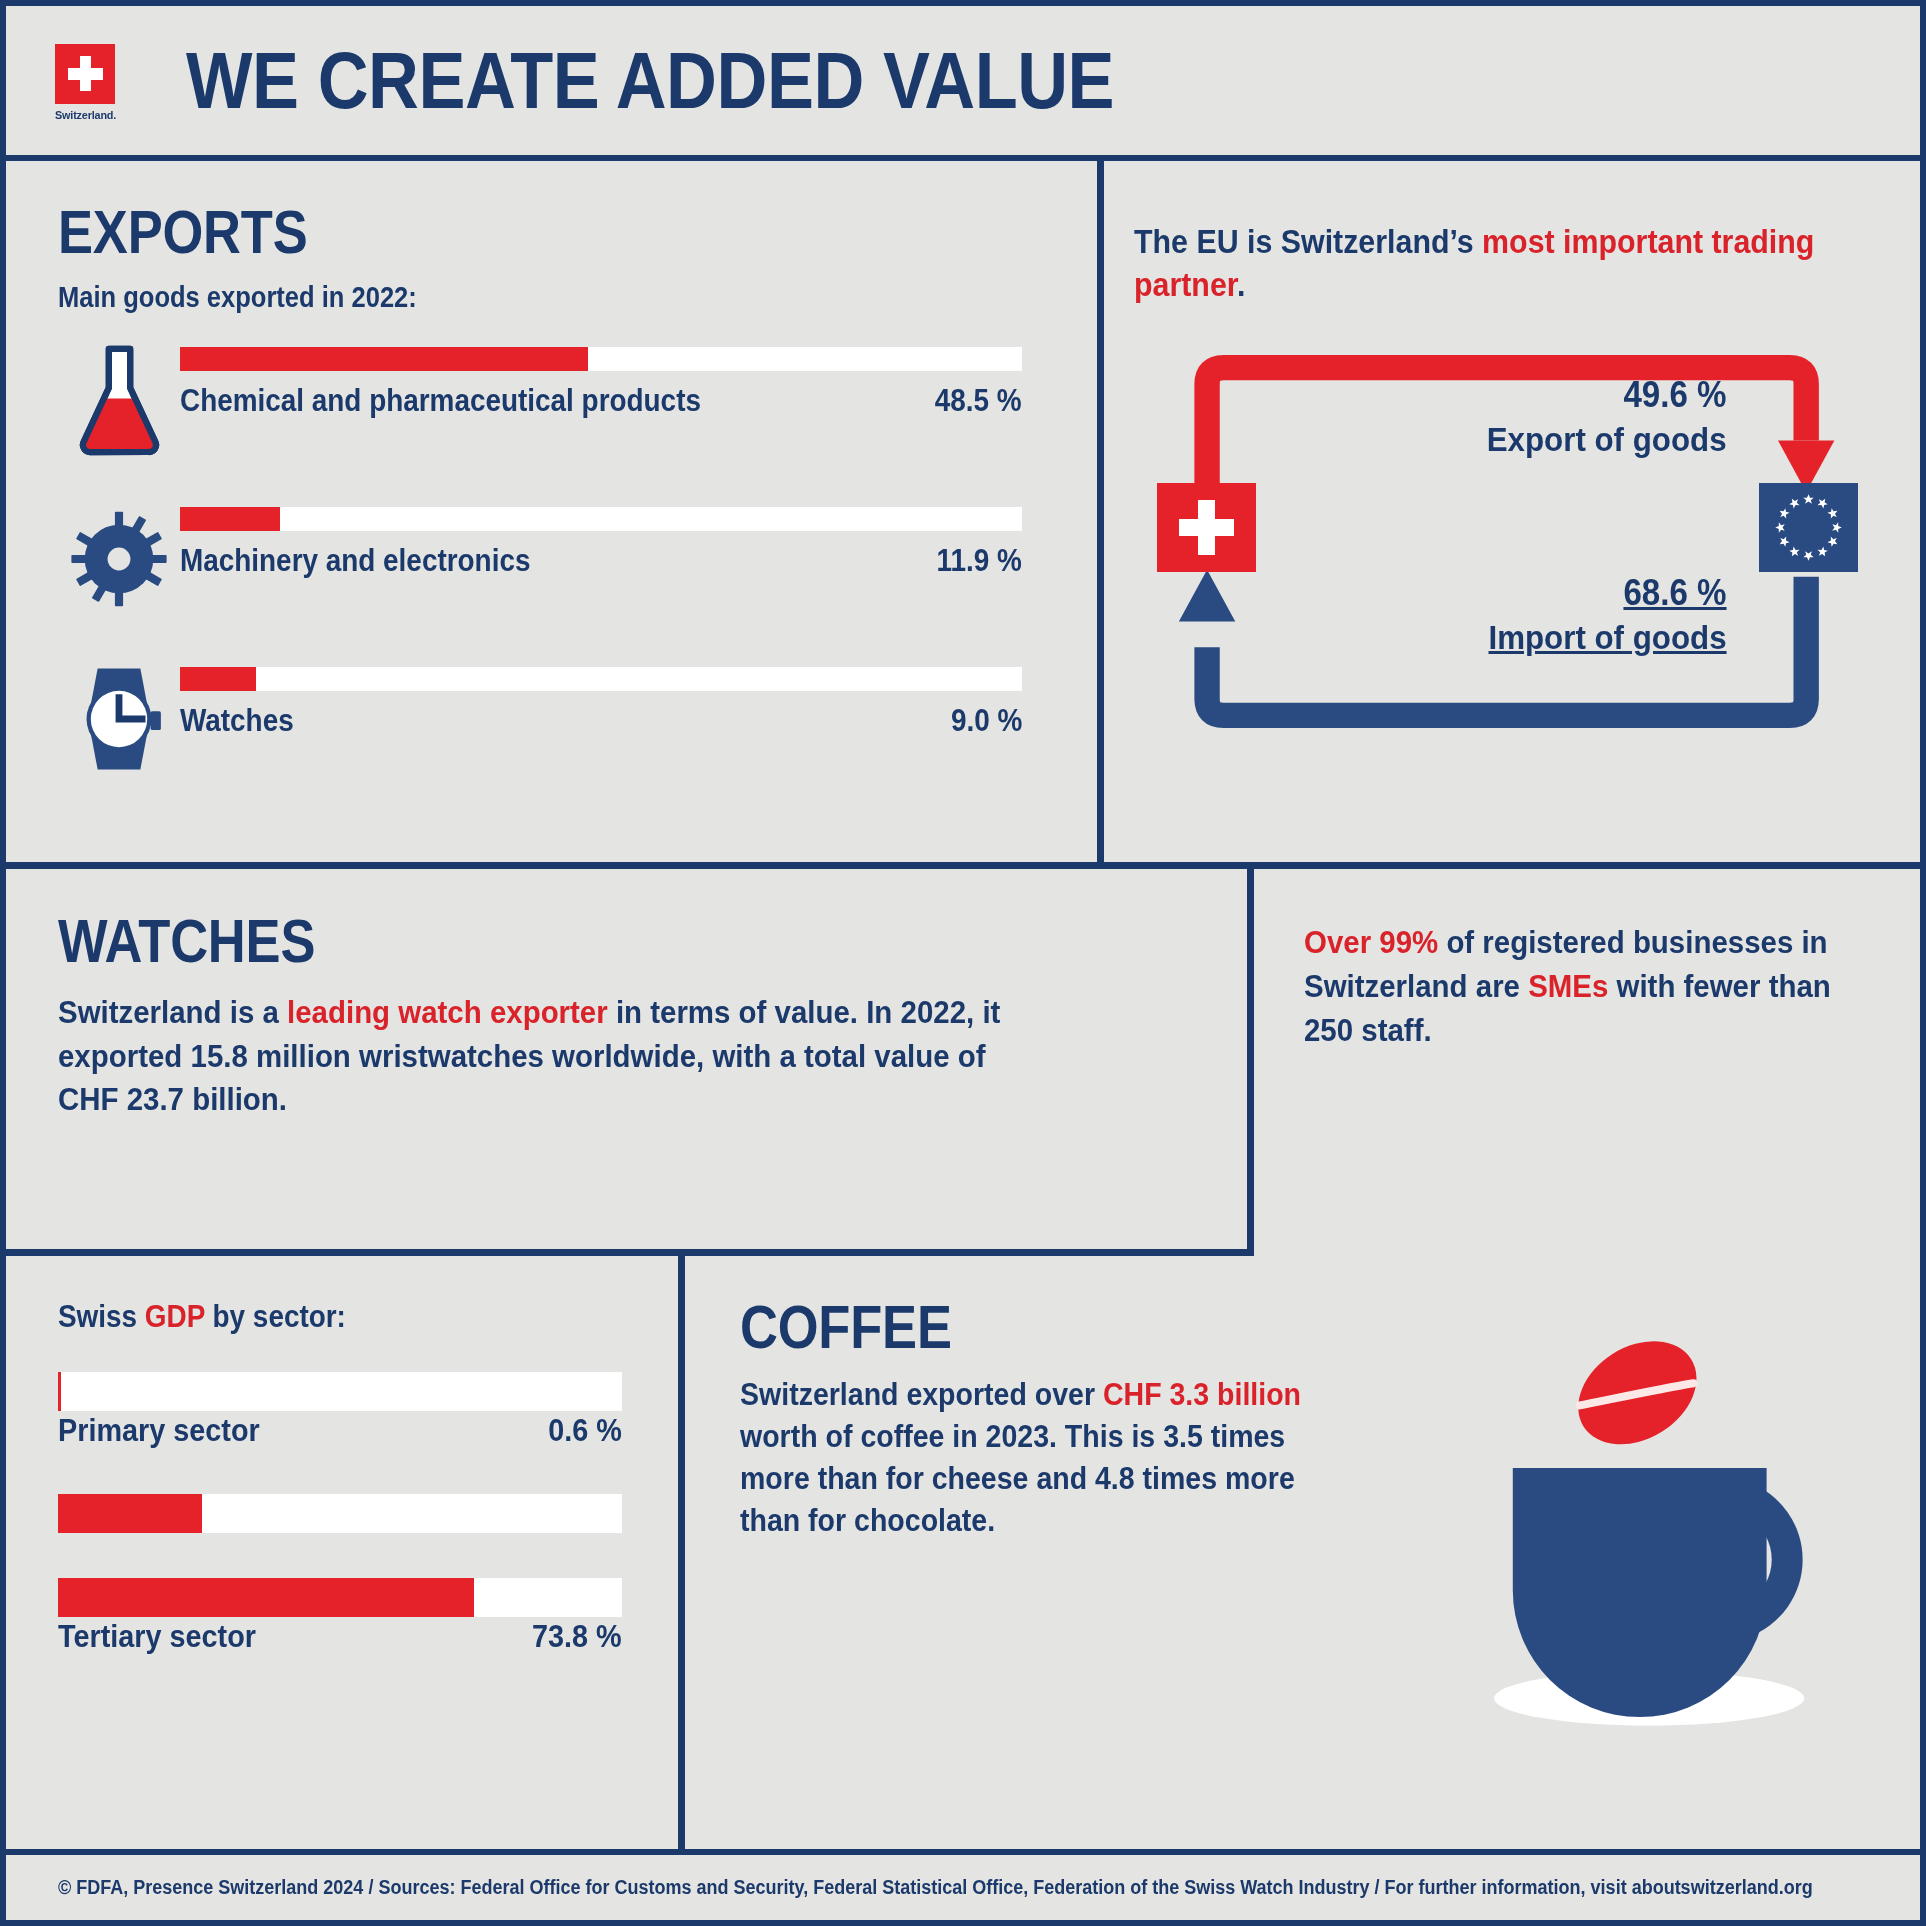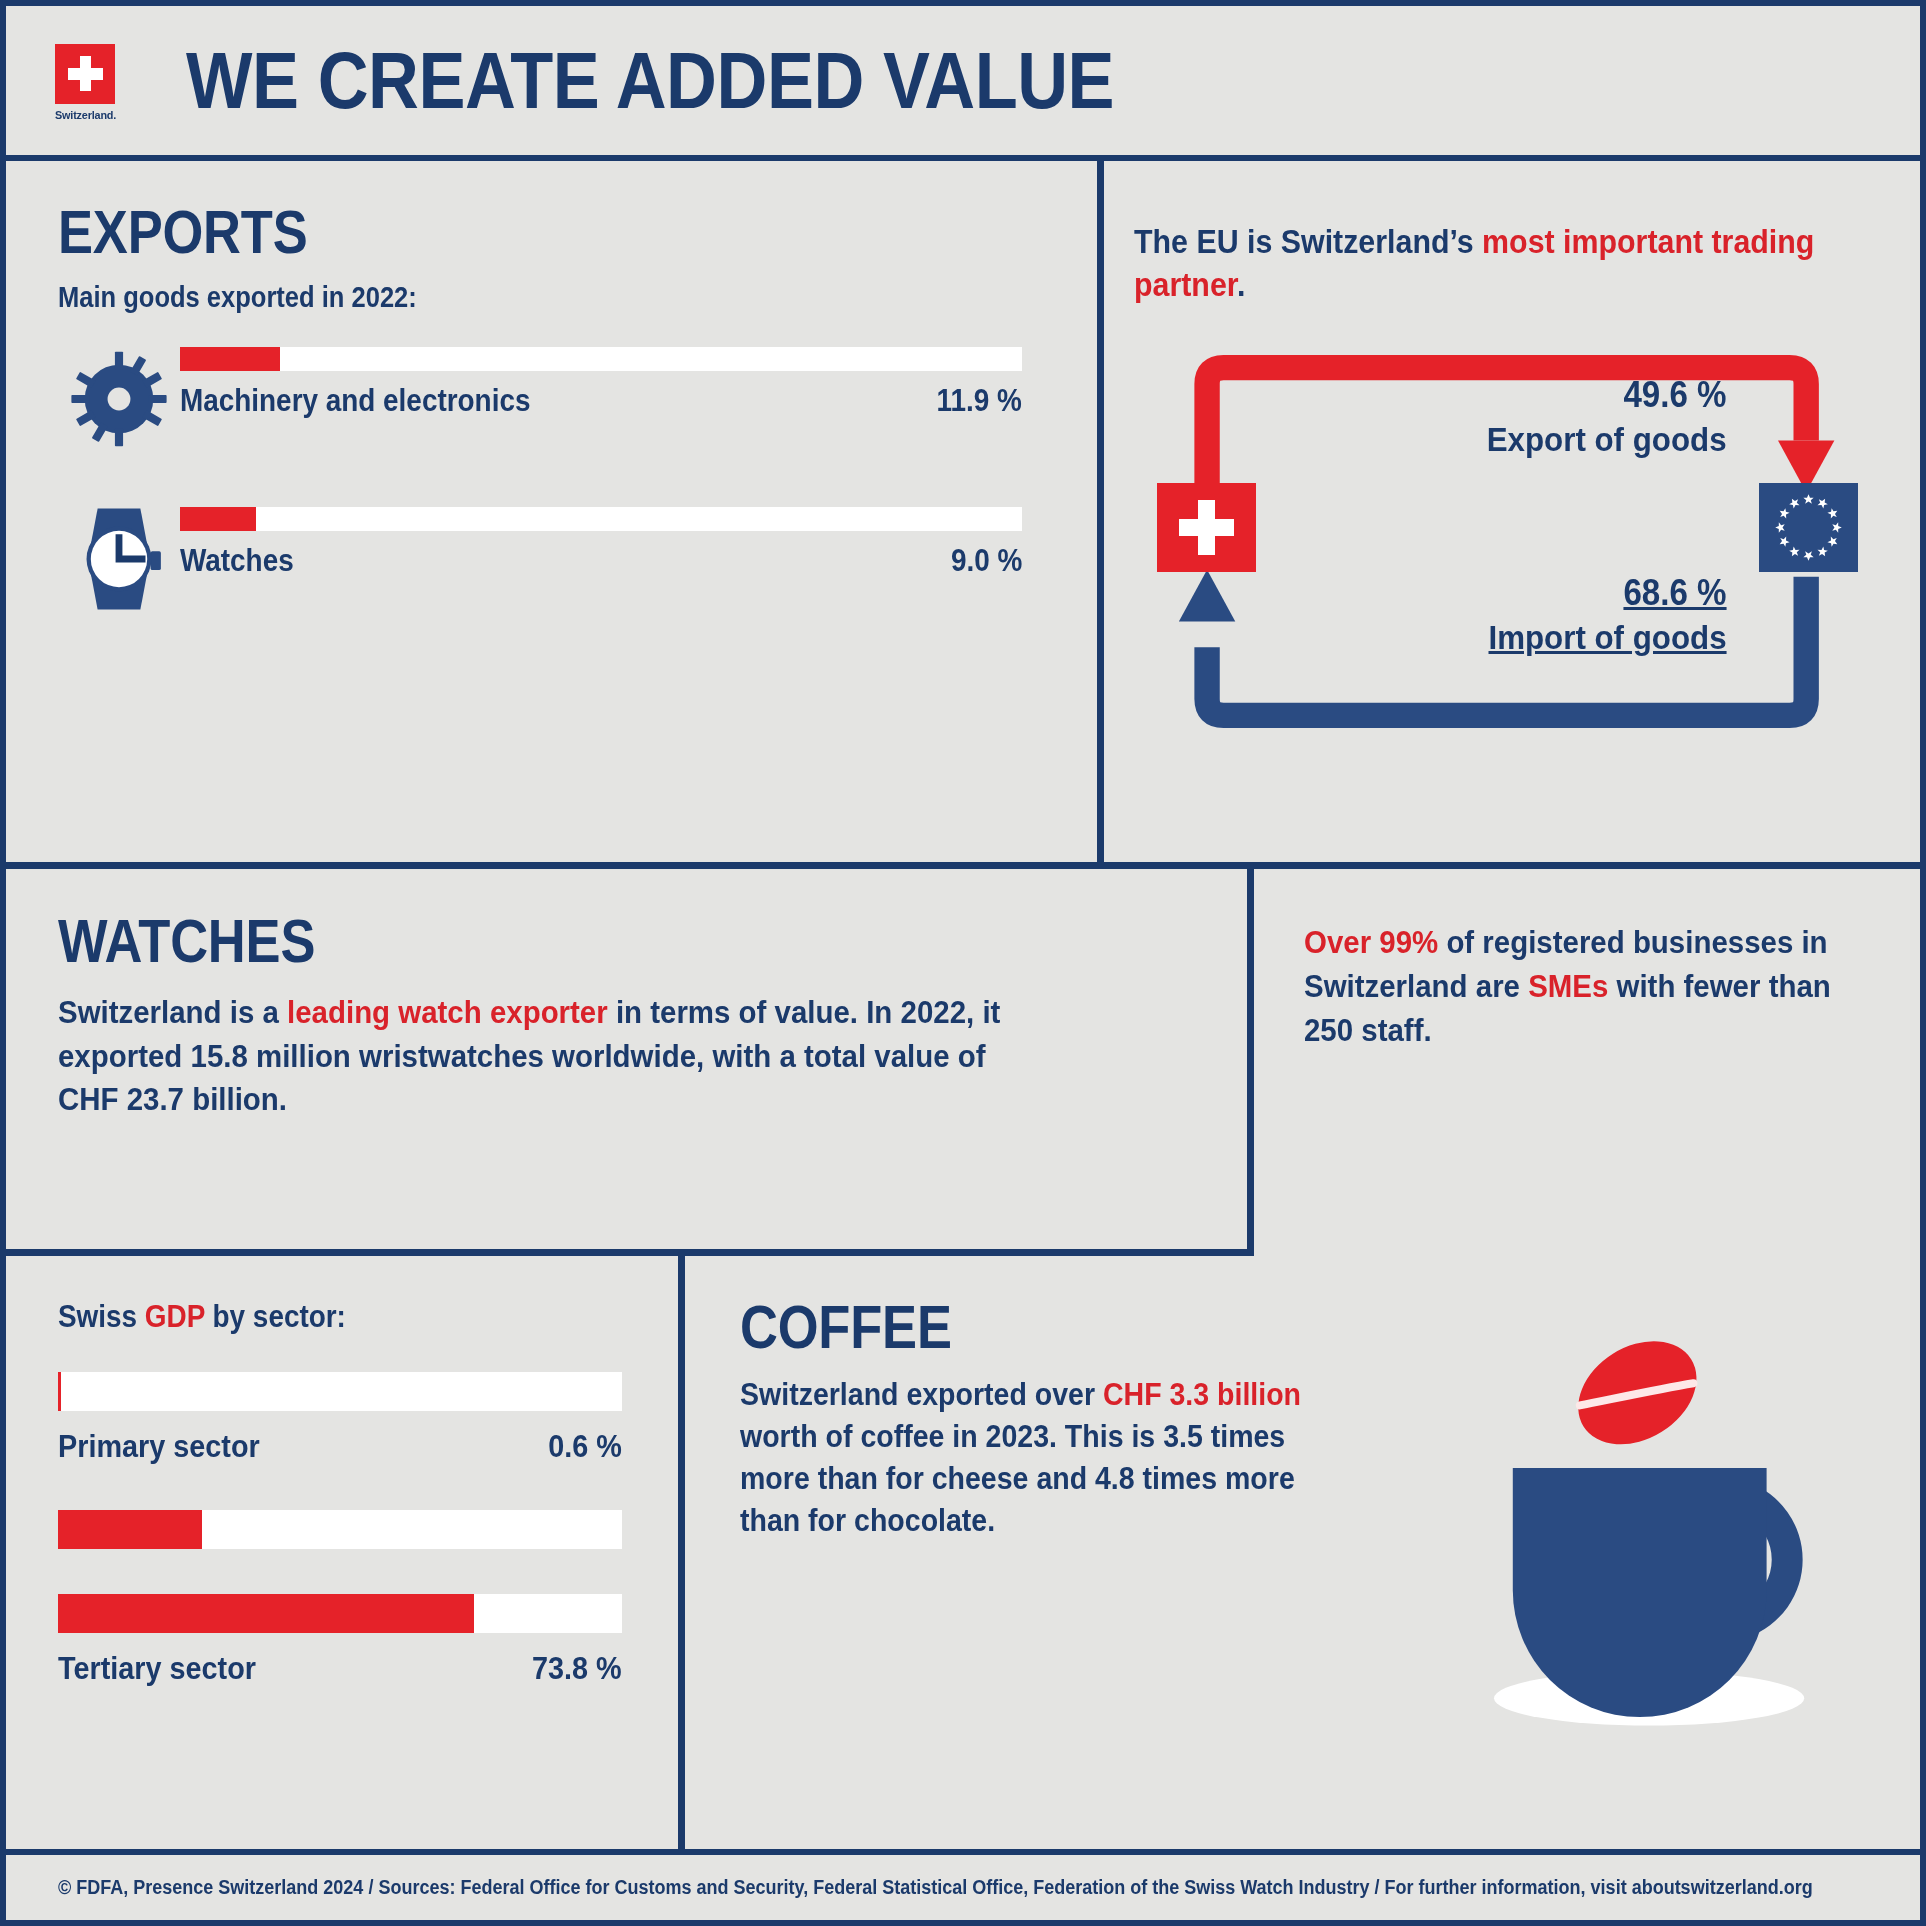--- a/index.html
+++ b/index.html
@@ -271,21 +271,21 @@
   }
   .gdp-fill {
     position: absolute; left: 0; top: 0; bottom: 0;
     background: #e52229;
   }
   .gdp-line {
     display: flex;
     justify-content: space-between;
     align-items: baseline;
     width: 564px;
-    margin-top: 17px;
+    margin-top: 1px;
   }
   .gdp-label, .gdp-value {
     font-size: 32px;
     font-weight: bold;
     color: #1b3a6b;
     transform: scaleX(0.9);
     white-space: nowrap;
   }
   .gdp-label { transform-origin: left center; }
   .gdp-value { transform-origin: right center; }
@@ -358,20 +358,38 @@
   <div class="vline" style="left:672px; top:1250px; width:6.6px; height:593px;"></div>
 
   <div class="vline" style="left:1241px; top:1243px; width:6.6px; height:6.6px;"></div>
 
   <div class="exports">
     <div class="sect-title">EXPORTS</div>
     <div class="sect-sub">Main goods exported in 2022:</div>
 
     <div class="bar-rows">
 
+      <div class="bar-row">
+        <div class="bar-icon">
+          <svg class="icon-svg" width="89" height="113" viewBox="0 0 100 126" aria-hidden="true">
+            <path d="M38 6 h24 v44 l28 60 a8 8 0 0 1 -7 12 H17 a8 8 0 0 1 -7 -12 l28 -60 Z" fill="#ffffff" stroke="#1b3a6b" stroke-width="7" stroke-linejoin="round"></path>
+            <path d="M32 62 h36 l22 48 a8 8 0 0 1 -7 12 H17 a8 8 0 0 1 -7 -12 Z" fill="#e52229"></path>
+            <path d="M38 6 h24 v44 l28 60 a8 8 0 0 1 -7 12 H17 a8 8 0 0 1 -7 -12 l28 -60 Z" fill="none" stroke="#1b3a6b" stroke-width="7" stroke-linejoin="round"></path>
+          </svg>
+        </div>
+        <div class="bar-body">
+          <div class="bar-track">
+            <div class="bar-fill" style="width:48.5%"></div>
+          </div>
+          <div class="bar-label-line">
+            <span class="bar-label">Chemical and pharmaceutical products</span>
+            <span class="bar-value">48.5 %</span>
+          </div>
+        </div>
+      </div>
 
       <div class="bar-row">
         <div class="bar-icon">
           <svg class="icon-svg" width="98" height="98" viewBox="0 0 120 120" aria-hidden="true">
             <g fill="#2a4b82">
               <circle cx="60" cy="60" r="42"></circle>
               <g>
                 <rect x="55" y="2" width="10" height="22" rx="1"></rect>
                 <rect x="55" y="96" width="10" height="22" rx="1"></rect>
                 <rect x="2" y="55" width="22" height="10" rx="1"></rect>

